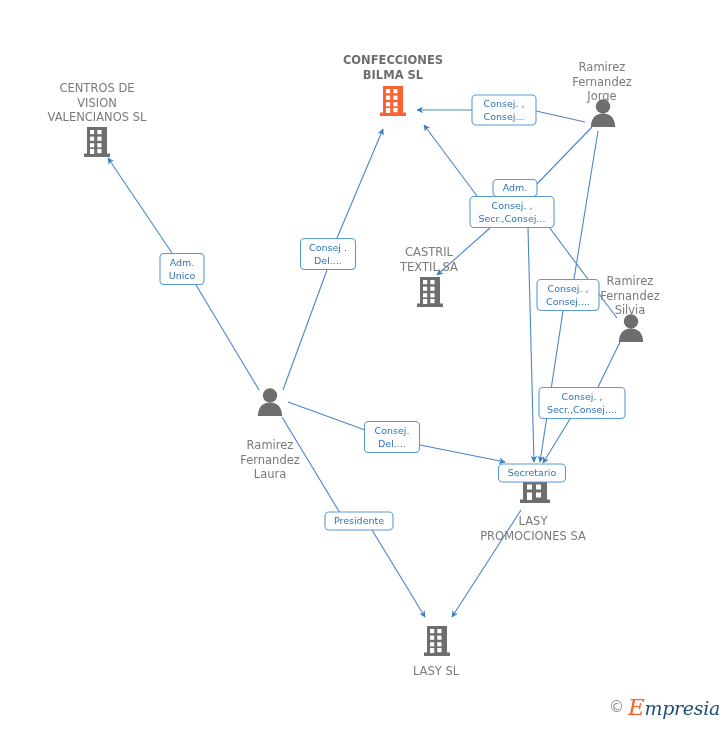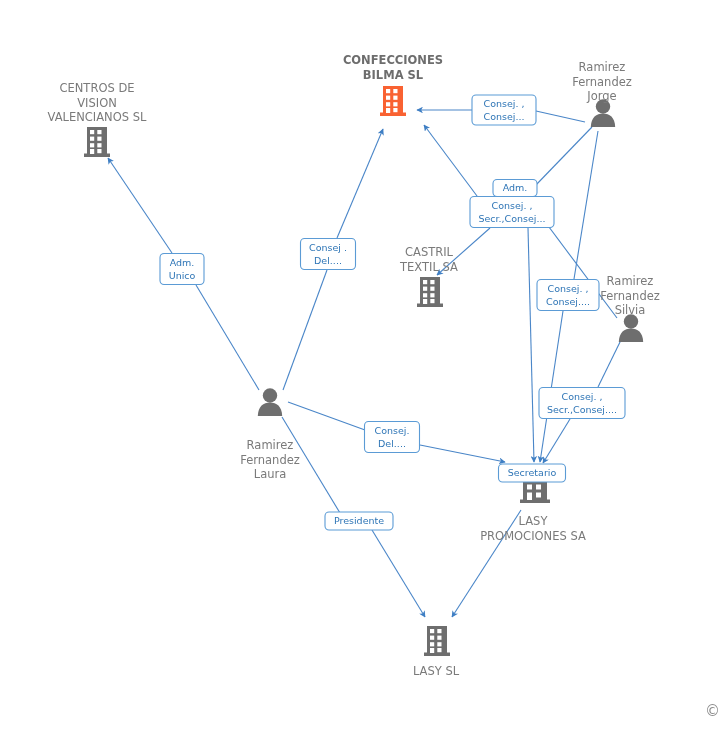--- a/index.html
+++ b/index.html
@@ -223,14 +223,15 @@
         </g>
         <g>
           <rect x="325" y="512" width="68" height="18" rx="4" ry="4" class="edge-chip-box"></rect>
           <text x="359" y="521" class="edge-chip-text"><tspan x="359" dy="0">Presidente</tspan></text>
         </g>
       </g>
   </svg>
 
   <div id="watermark">
     <span class="wm-copy">©</span>
+    <span class="wm-brand"><span class="wm-cap">E</span><span>mpresia</span></span>
   </div>
 </div>
 
 </body></html>

